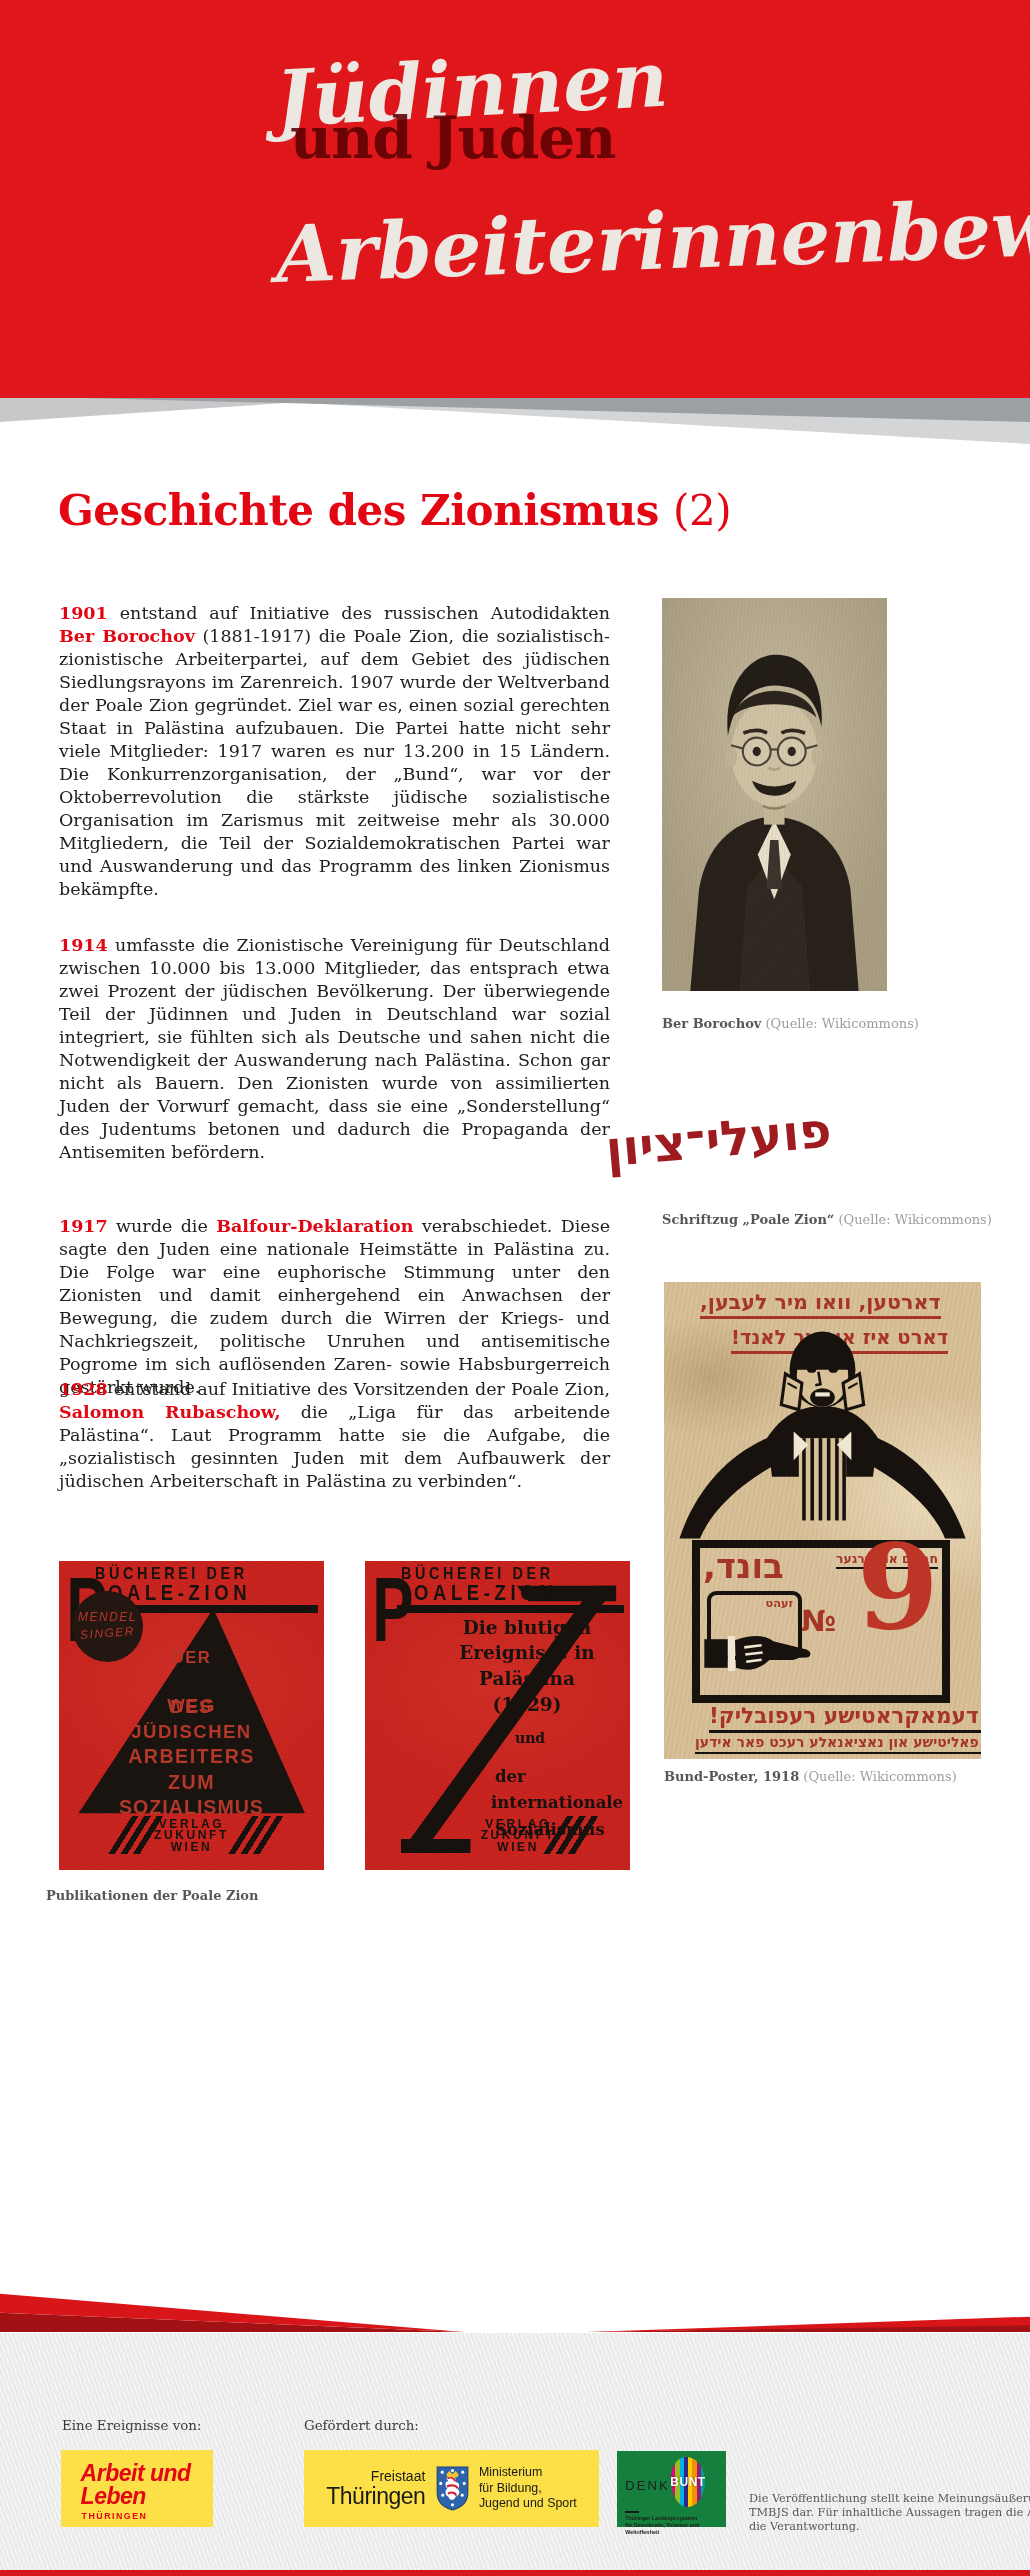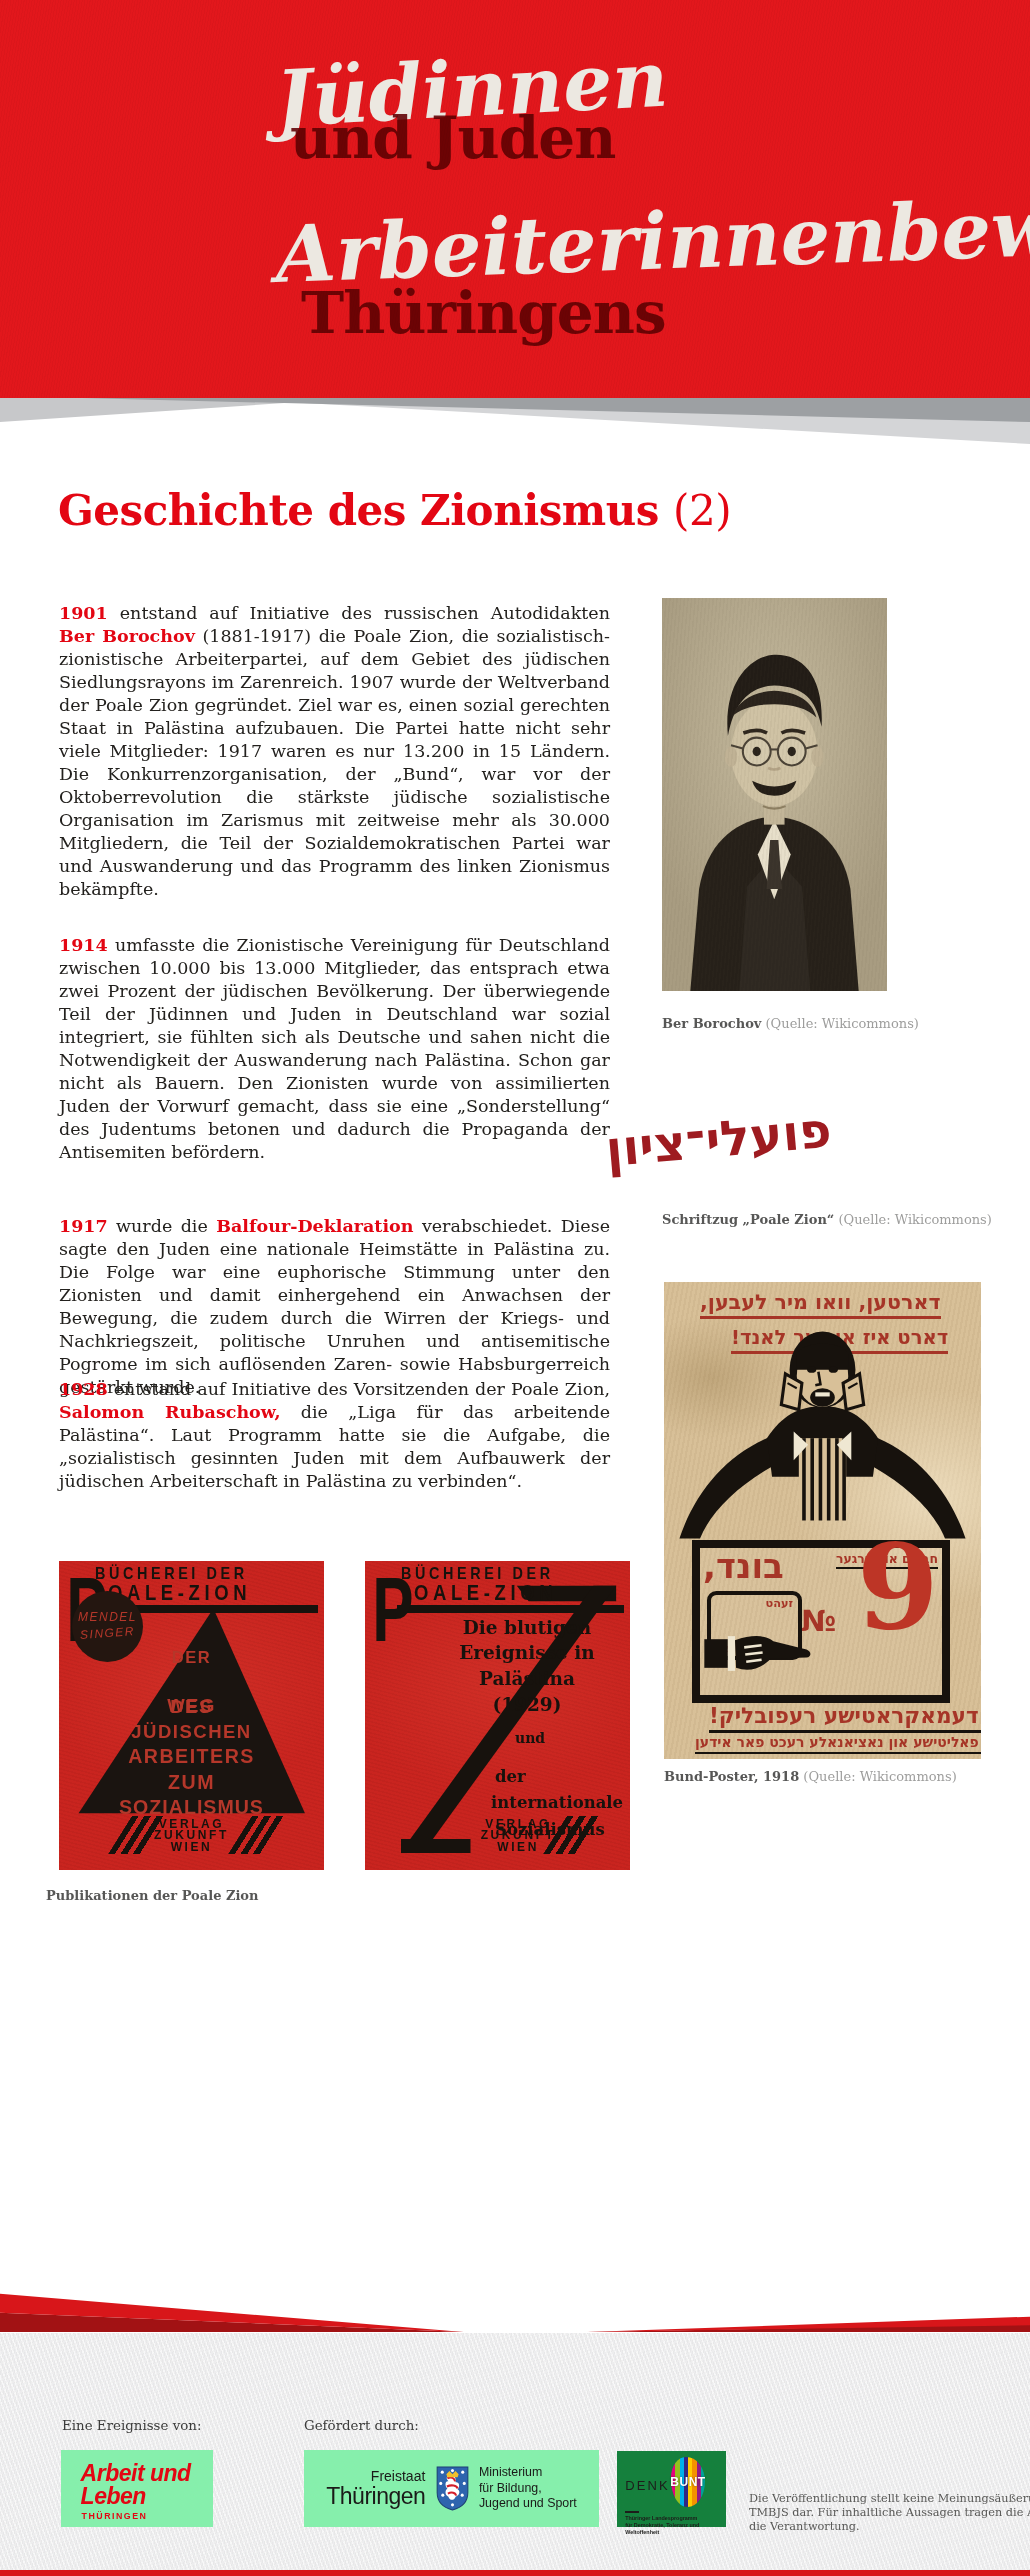--- a/index.html
+++ b/index.html
@@ -123,21 +123,21 @@
   .wave{position:absolute;left:0;top:2287px;width:1030px;height:45px;}
   .wave div{position:absolute;inset:0;}
   .wave .wv-dark{background:#a21214;clip-path:polygon(0 57%,45% 100%,57% 100%,100% 82%,100% 100%,0 100%);}
   .wave .wv-left{background:#d8161a;clip-path:polygon(0 15%,45% 100%,0 57%);}
   .wave .wv-right{background:#d8161a;clip-path:polygon(100% 66%,57% 100%,100% 85%);}
   .footer-gray{position:absolute;left:0;top:2333px;width:1030px;height:237px;background:#ededee;
       background-image:repeating-linear-gradient(105deg, rgba(0,0,0,.025) 0 1px, rgba(255,255,255,0) 1px 2.6px),
         repeating-linear-gradient(70deg, rgba(255,255,255,.6) 0 1.5px, rgba(255,255,255,0) 1.5px 4.1px);}
   .foot-label{position:absolute;top:2418px;font-size:13.4px;color:#3c3c3b;}
   .fl-exh{left:62px;} .fl-fund{left:304px;}
-  .logo-box{position:absolute;top:2450px;height:77px;background:#86efac;}
+  .logo-box{position:absolute;top:2450px;height:77px;background:#fde047;}
   .box-aul{left:61px;width:152px;}
   .aul-main{position:absolute;left:19.6px;top:12.4px;font-family:"Liberation Sans",sans-serif;
       font-weight:700;font-style:italic;font-size:23px;line-height:23px;color:#e30613;letter-spacing:-0.5px;}
   .aul-region{position:absolute;left:20.6px;top:61px;font-family:"Liberation Sans",sans-serif;
       font-size:8.8px;letter-spacing:1.5px;color:#e30613;font-weight:700;}
   .box-fst{left:304px;width:295px;display:flex;align-items:center;justify-content:center;gap:10.3px;
       font-family:"Liberation Sans",sans-serif;color:#1a1a18;}
   .fst-name{text-align:right;line-height:1.05;}
   .fst-name .l1{font-size:14px;} .fst-name .l2{font-size:23px;letter-spacing:-0.5px;}
   .fst-ministry{font-size:12.4px;line-height:15.5px;}
@@ -159,21 +159,20 @@
   .bottom-bar{position:absolute;left:0;top:2570px;width:1030px;height:6.2px;background:#d8161a;}
 </style>
 </head>
 <body>
 
 <div class="page">
 
   <div class="header-red">
     <div class="title-line t-script tl1">Jüdinnen</div>
     <div class="title-line t-serif tl2">und Juden</div>
-    <div class="title-line t-serif tl5">Thüringens</div>
     <div class="title-line t-script tl4">Arbeiterinnenbewegung</div>
   </div>
   <div class="wedge wedge-light-right"></div>
   <div class="wedge wedge-light-left"></div>
   <div class="wedge wedge-dark"></div>
 
   <div class="page-heading"><span>Geschichte des Zionismus </span><span class="suffix">(2)</span></div>
 
   <div id="article">
       <p class="para p1"><span class="accent">1901</span><span> entstand auf Initiative des russischen Autodidakten </span><span class="accent">Ber Borochov</span><span> (1881-1917) die Poale Zion, die sozialistisch-zionistische Arbeiterpartei, auf dem Gebiet des jüdischen Siedlungsrayons im Zarenreich. 1907 wurde der Weltverband der Poale Zion gegründet. Ziel war es, einen sozial gerechten Staat in Palästina aufzubauen. Die Partei hatte nicht sehr viele Mitglieder: 1917 waren es nur 13.200 in 15 Ländern. Die Konkurrenzorganisation, der „Bund“, war vor der Oktoberrevolution die stärkste jüdische sozialistische Organisation im Zarismus mit zeitweise mehr als 30.000 Mitgliedern, die Teil der Sozialdemokratischen Partei war und Auswanderung und das Programm des linken Zionismus bekämpfte.</span></p>

